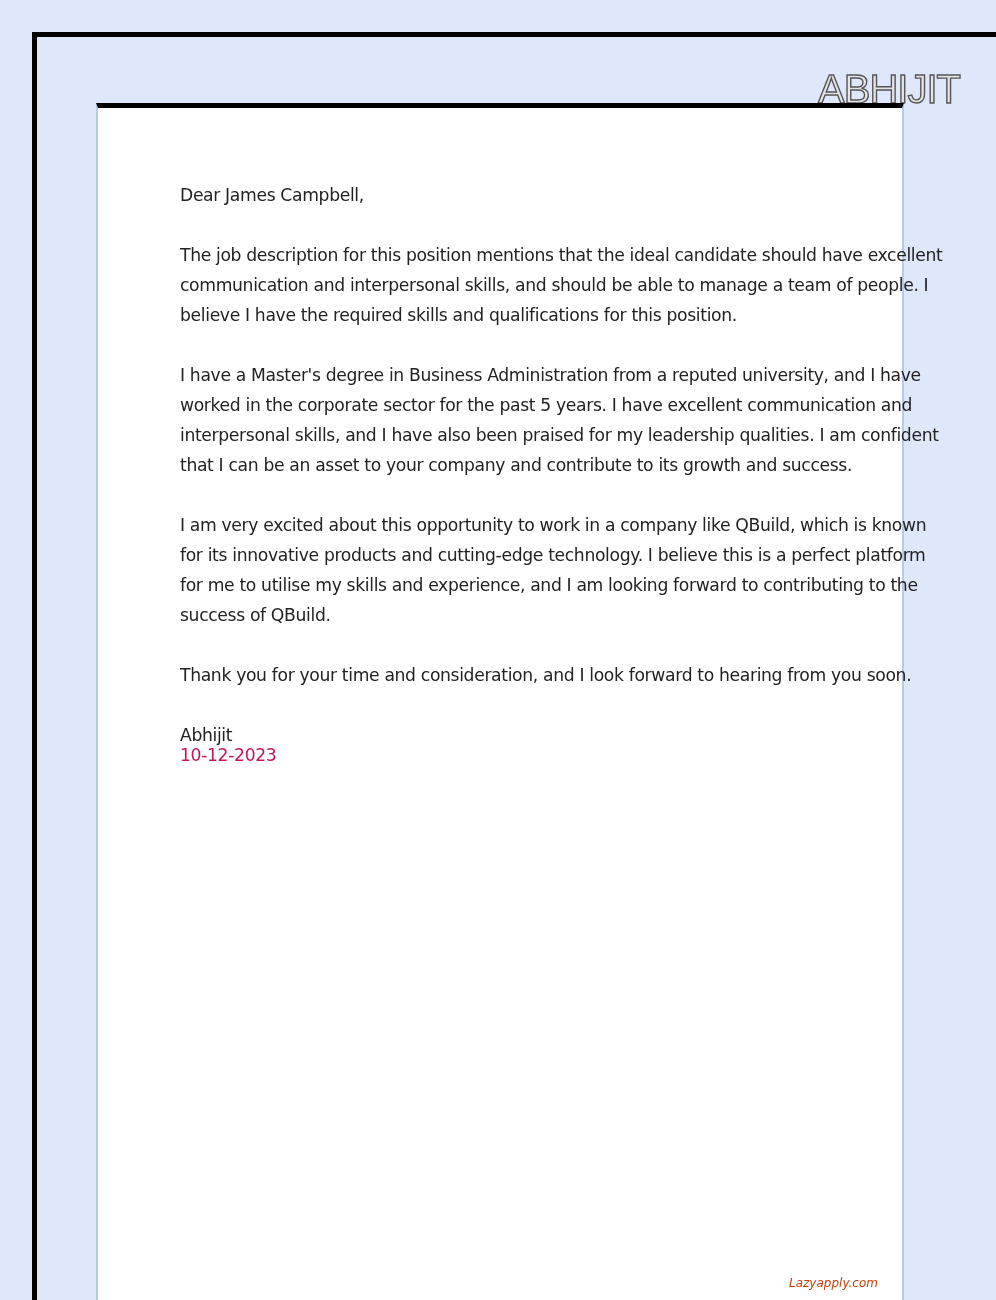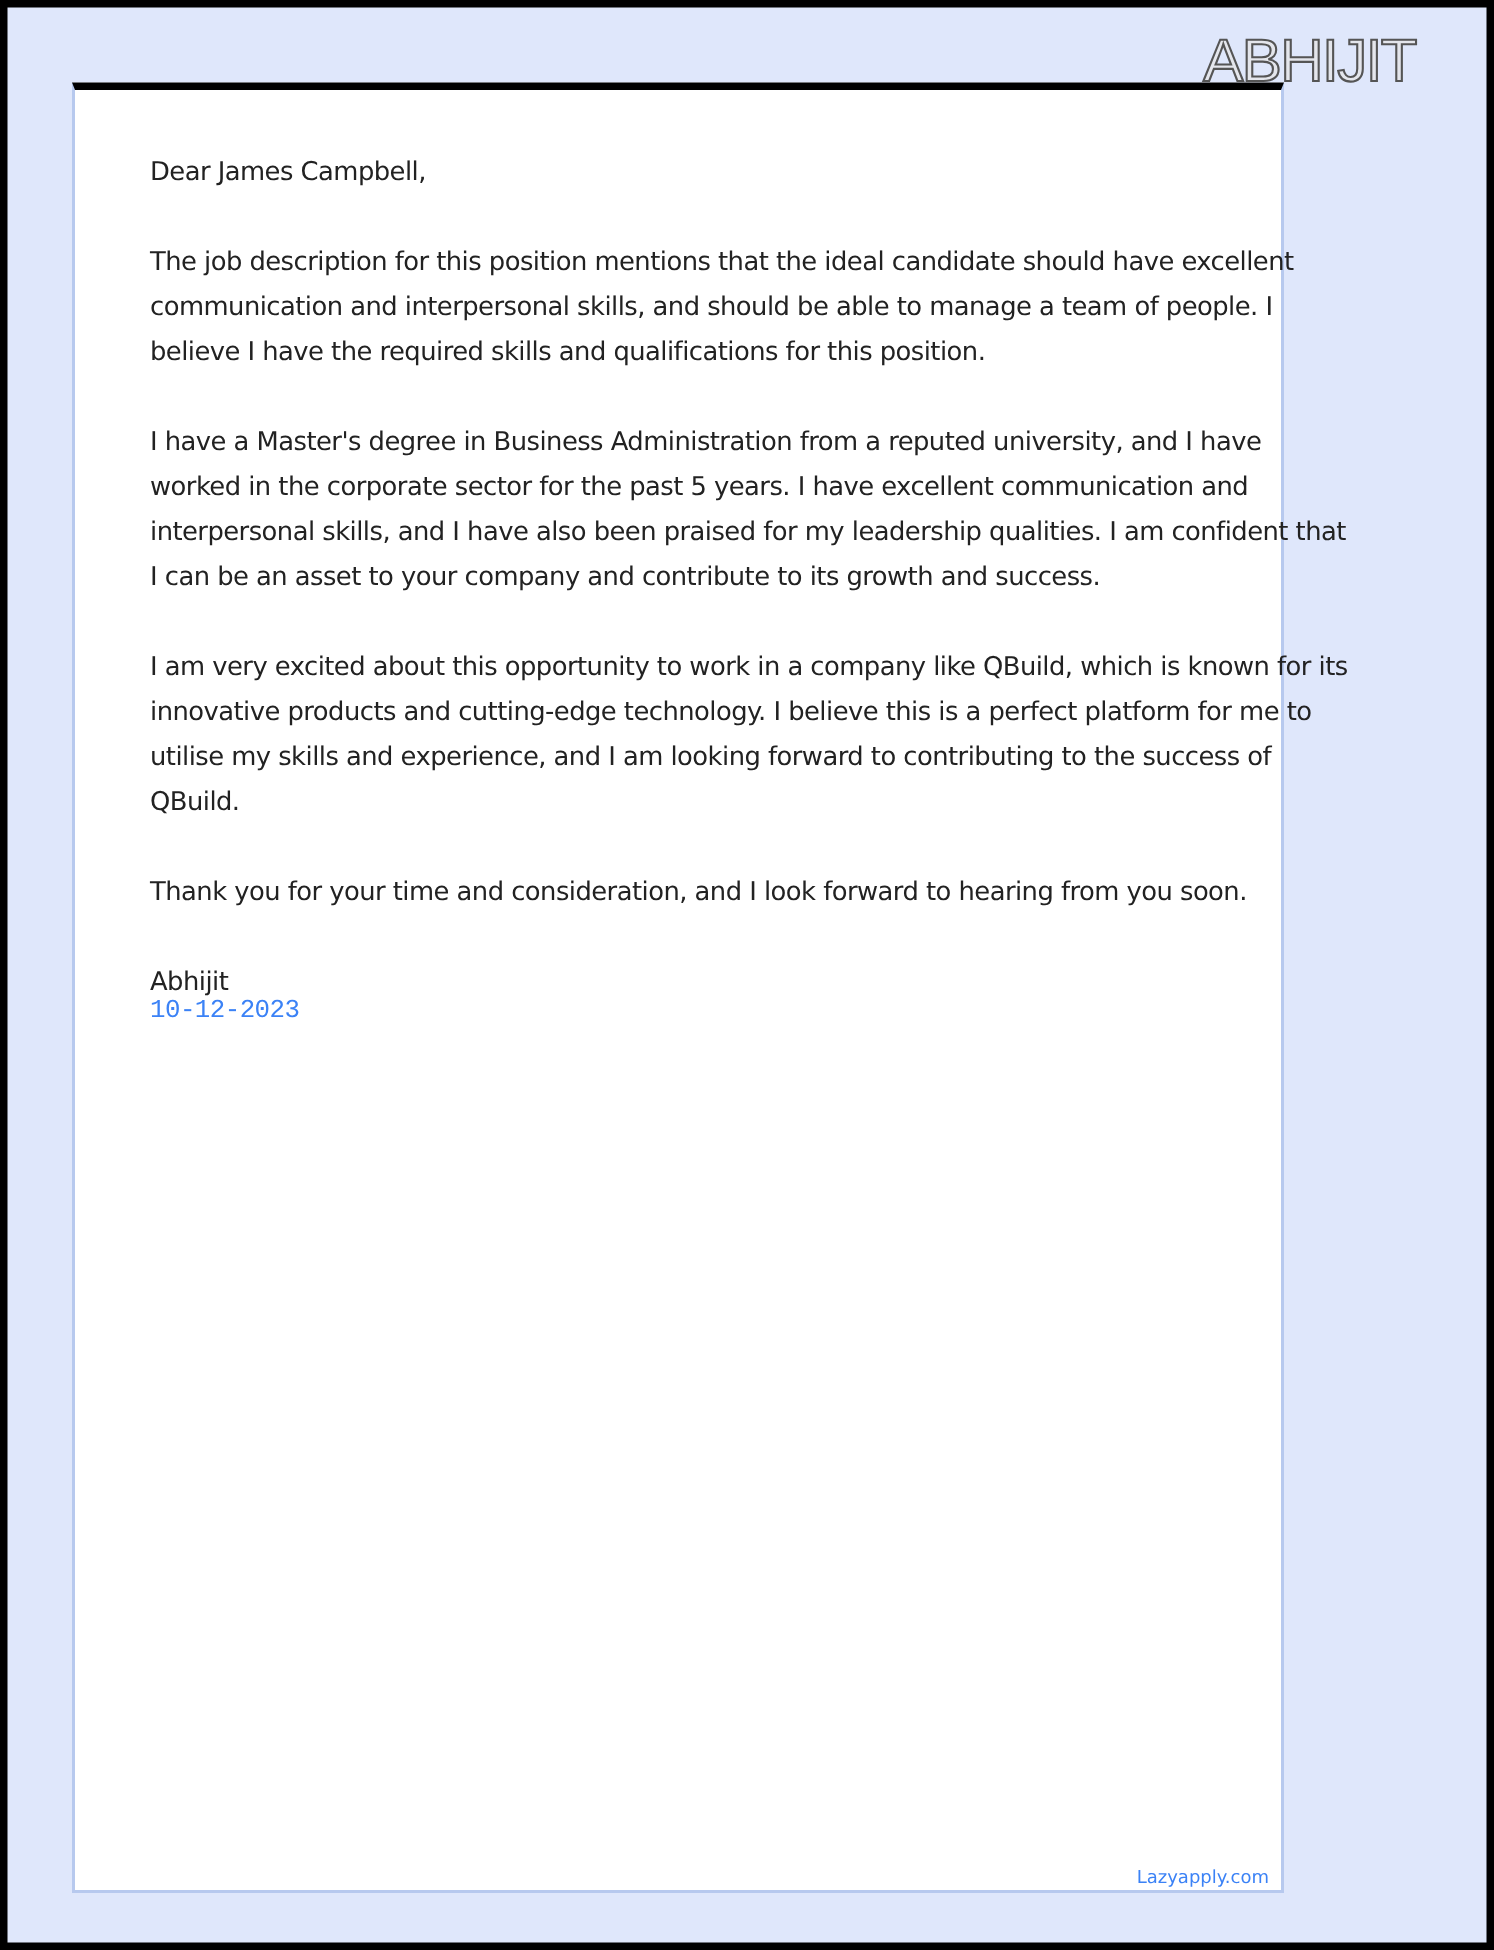--- a/index.html
+++ b/index.html
@@ -1,15 +1,15 @@
 <!DOCTYPE html>
 <html><head>
   <meta charset="utf-8">
   <style>
-    * { box-sizing: border-box; margin: 0; padding: 0; }
+    * { box-sizing: border-box; margin: 16px; padding: 0; }
     html, body { width: 996px; height: 1300px; overflow: hidden; }
     body {
       background: #dfe7fb;
       border: 5px solid #000;
       position: relative;
       font-family: "DejaVu Sans", sans-serif;
     }
     .brand {
       position: absolute;
       right: 47px;
@@ -37,29 +37,30 @@
       position: absolute;
       left: 50px;
       top: 40px;
       width: 800px;
       font-size: 17.2px;
       line-height: 30px;
       color: #222;
       letter-spacing: -0.35px;
     }
     .letter p { margin-bottom: 30px; }
-    .letter p.date { color: #3b82f6; margin-top: -20px; font-family: Liberation Mono, monospace; }
+    .letter p.date { color: #be185d; margin-top: -20px; }
     .letter p.sig { margin-bottom: 10px; }
     .footer {
       position: absolute;
       right: 8px;
       bottom: 2px;
       font-size: 12px;
-      color: #3b82f6;
+      color: #c2410c;
       font-family: "DejaVu Sans", sans-serif;
+      font-style: italic;
     }
   </style>
 </head>
 <body>
 
 <div class="brand">ABHIJIT</div>
 
 <div class="page">
   <div class="letter">
     <p>Dear James Campbell,</p>

